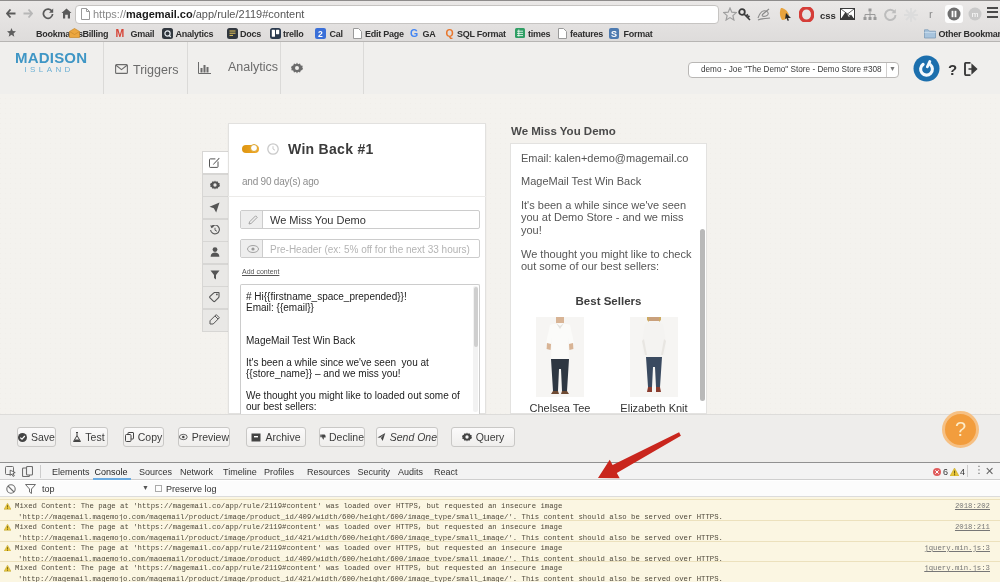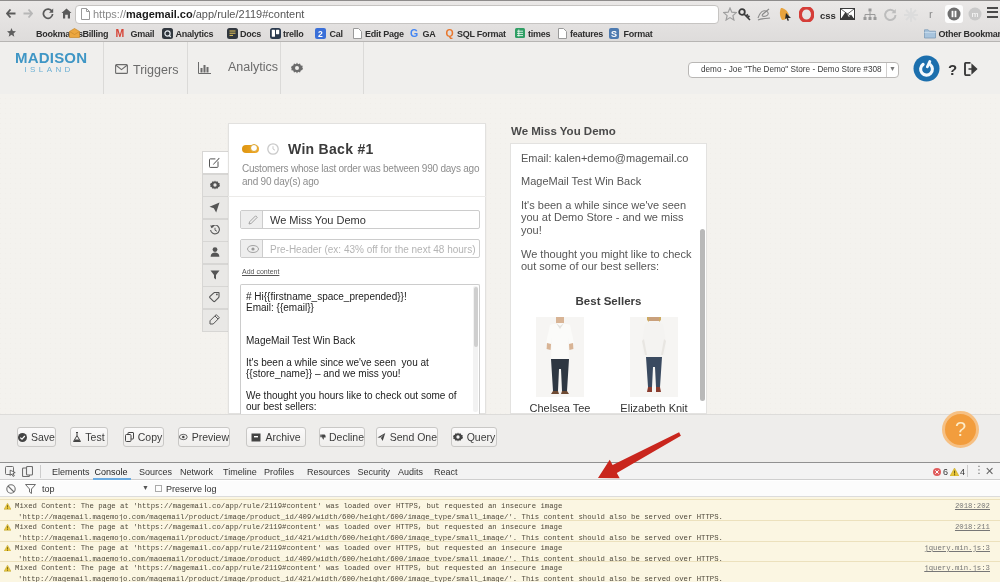--- a/index.html
+++ b/index.html
@@ -310,48 +310,47 @@
 
   <div id="card"></div>
   <div id="cardtitle">Win Back #1</div>
 
   <div class="abs" style="left:241.5px; top:144.5px; width:17px; height:8.5px; border-radius:5px; background:linear-gradient(90deg,#dd9510,#f2a928);"></div>
   <div class="abs" style="left:249.5px; top:143.5px; width:8.8px; height:8.8px; border-radius:50%; background:#fff; border:1px solid #daa32c;"></div>
   <svg class="abs" style="left:267px; top:143px;" width="12" height="12" viewBox="0 0 12 12">
     <circle cx="6" cy="6" r="5.2" fill="none" stroke="#c9c9c9" stroke-width="1.3"></circle>
     <path d="M6 3.2 L6 6 L8 7.2" stroke="#c9c9c9" stroke-width="1" fill="none"></path>
   </svg>
-  <div class="desc" style="top:163px">Customers whose last order was between 990 days ago</div>
   <div class="desc" style="top:176px">and 90 day(s) ago</div>
   <div id="carddiv"></div>
 
   <div class="inp" style="top:210px">
     <div class="inpaddon"></div>
     <svg class="abs" style="left:7px; top:4px;" width="10" height="10" viewBox="0 0 10 10">
       <path d="M1 9 L1.6 6.8 L7.6 0.8 L9.2 2.4 L3.2 8.4 Z" fill="none" stroke="#9a9a9a" stroke-width="0.9"></path>
     </svg>
     <div class="inptext">We Miss You Demo</div>
   </div>
   <div class="inp" style="top:239px">
     <div class="inpaddon"></div>
     <svg class="abs" style="left:6px; top:5px;" width="12" height="8" viewBox="0 0 12 8">
       <ellipse cx="6" cy="4" rx="5.5" ry="3.5" fill="none" stroke="#9a9a9a" stroke-width="0.9"></ellipse>
       <circle cx="6" cy="4" r="1.6" fill="#9a9a9a"></circle>
     </svg>
-    <div class="inptext ph">Pre-Header (ex: 43% off for the next 48 hours)</div>
+    <div class="inptext ph">Pre-Header (ex: 5% off for the next 33 hours)</div>
   </div>
   <div id="addcontent">Add content</div>
 
   <div id="ta">
     <div class="line" style="top:6px"># Hi{{firstname_space_prepended}}!</div>
     <div class="line" style="top:17px">Email: {{email}}</div>
     <div class="line" style="top:50px">MageMail Test Win Back</div>
     <div class="line" style="top:72px">It's been a while since we've seen  you at</div>
     <div class="line" style="top:83px">{{store_name}} – and we miss you!</div>
-    <div class="line" style="top:105px">We thought you hours like to check out some of</div>
+    <div class="line" style="top:105px">We thought you might like to loaded out some of</div>
     <div class="line" style="top:116px">our best sellers:</div>
   </div>
 
   <div id="pvtitle">We Miss You Demo</div>
   <div id="pvbox"></div>
   <div class="pv" style="left:521px; top:152px;">Email: kalen+demo@magemail.co</div>
   <div class="pv" style="left:521px; top:175px;">MageMail Test Win Back</div>
   <div class="pv" style="left:521px; top:199px; line-height:12.3px;">It's been a while since we've seen<br>you at Demo Store - and we miss<br>you!</div>
   <div class="pv" style="left:510px; top:295px; width:197px; text-align:center; font-weight:700; color:#3d3d3d; font-size:11.5px;">Best Sellers</div>
   <div class="pv" style="left:521px; top:248px; line-height:12.3px;">We thought you might like to check<br>out some of our best sellers:</div>
@@ -410,25 +409,25 @@
   <div class="btn" style="left:246px; width:60px;">
     <svg width="10" height="9" viewBox="0 0 10 9">
         <rect x="0.5" y="0.5" width="9" height="8" fill="#444"></rect>
         <rect x="3" y="3" width="4" height="1.4" fill="#fff"></rect>
       </svg>Archive</div>
   <div class="btn" style="left:319px; width:46px; gap:3px;">
     <svg width="10" height="10" viewBox="0 0 10 10">
         <path d="M0.6 0.8 h2.4 v4.8 H0.6 Z" fill="#444"></path>
         <path d="M3.4 5.2 c0.5 1.6 1 2.9 1.6 3.6 c0.6 0.7 1.7 0.3 1.5 -0.8 l-0.4 -2 h2.2 c0.9 0 1.4 -0.7 1.2 -1.5 l-0.6 -2.6 c-0.2 -0.8 -0.8 -1.1 -1.6 -1.1 H3.4 Z" fill="#444"></path>
       </svg>Decline</div>
-  <div class="btn" style="left:376px; width:62px;">
+  <div class="btn" style="left:376px; width:62px;font-style:italic;">
     <svg width="10" height="10" viewBox="0 0 10 10">
         <path d="M0.5 5.5 L9.5 0.5 L6.5 9.5 L4.5 6.2 L8 2 L3.5 5.8 Z" fill="#444"></path>
       </svg>Send One</div>
-  <div class="btn" style="left:451px; width:46px;">
+  <div class="btn" style="left:451px; width:64px;">
     <svg width="10" height="10" viewBox="0 0 12 12">
         <path d="M6 0.5 L7 2.2 L9 1.6 L9.8 3.4 L11.7 3.8 L11.3 5.8 L12 6 L11.3 8 L9.8 8.6 L9 10.4 L7 9.8 L6 11.5 L5 9.8 L3 10.4 L2.2 8.6 L0.3 8.2 L0.7 6.2 L0 6 L0.7 4 L2.2 3.4 L3 1.6 L5 2.2 Z" fill="#444"></path>
         <circle cx="6" cy="6" r="2" fill="#f5f5f5"></circle>
       </svg>Query</div>
   <div id="helpcircle">?</div>
 
   <div id="devtools"></div>
   <div id="dtabs"></div>
   <div class="dtab" style="left:52px">Elements</div>
   <div class="dtab" style="left:94.5px; color:#222;">Console</div>

